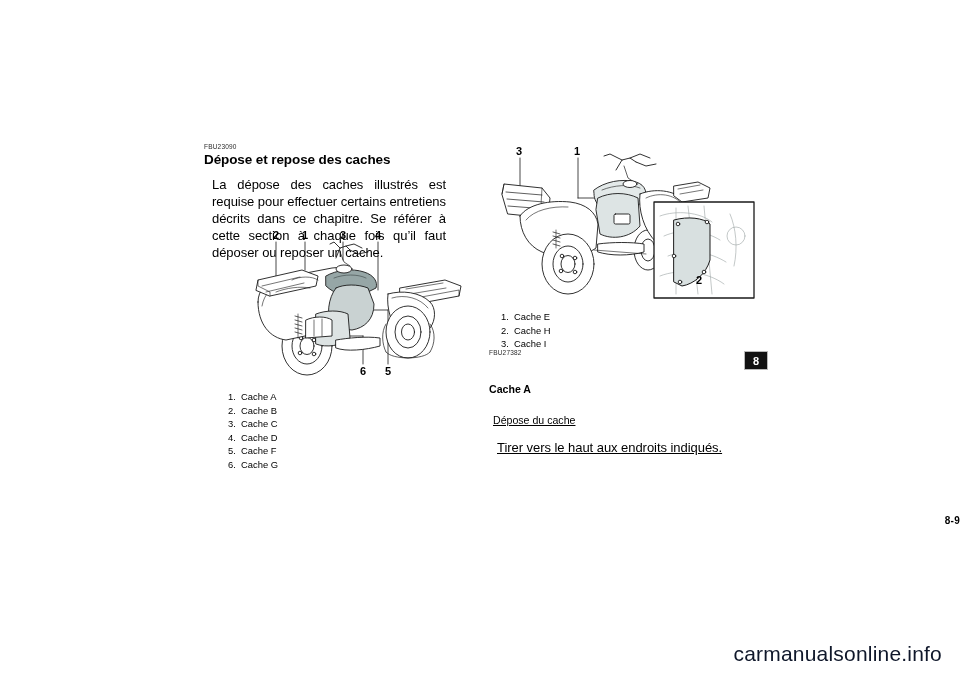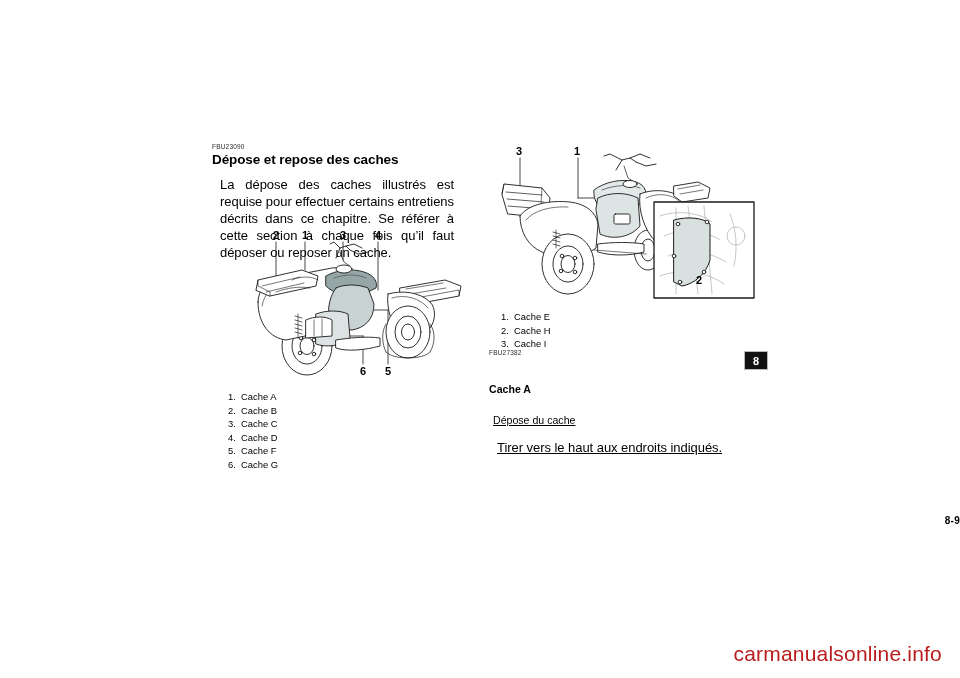--- a/index.html
+++ b/index.html
@@ -17,21 +17,21 @@
   }
   .page {
     position: absolute;
     inset: 0;
     background: #ffffff;
   }
 
   
   .col-left {
     position: absolute;
-    left: 212px;
+    left: 204px;
     top: 142px;
     width: 250px;
   }
 
   
   .fbu-code {
     font-size: 6.5px;
     letter-spacing: 0.2px;
     color: #2b2b2b;
     line-height: 9px;
@@ -89,21 +89,21 @@
     text-align: right;
     font-size: 10px;
     font-weight: bold;
     letter-spacing: 0.3px;
   }
   .watermark {
     position: absolute;
     right: 18px;
     bottom: 12px;
     font-size: 21px;
-    color: #b91c1c;
+    color: #0f172a;
     letter-spacing: 0.2px;
     font-family: "Liberation Sans", sans-serif;
   }
 
   
   .chapter-tab {
     position: absolute;
     left: 744px;
     top: 351px;
     width: 24px;

